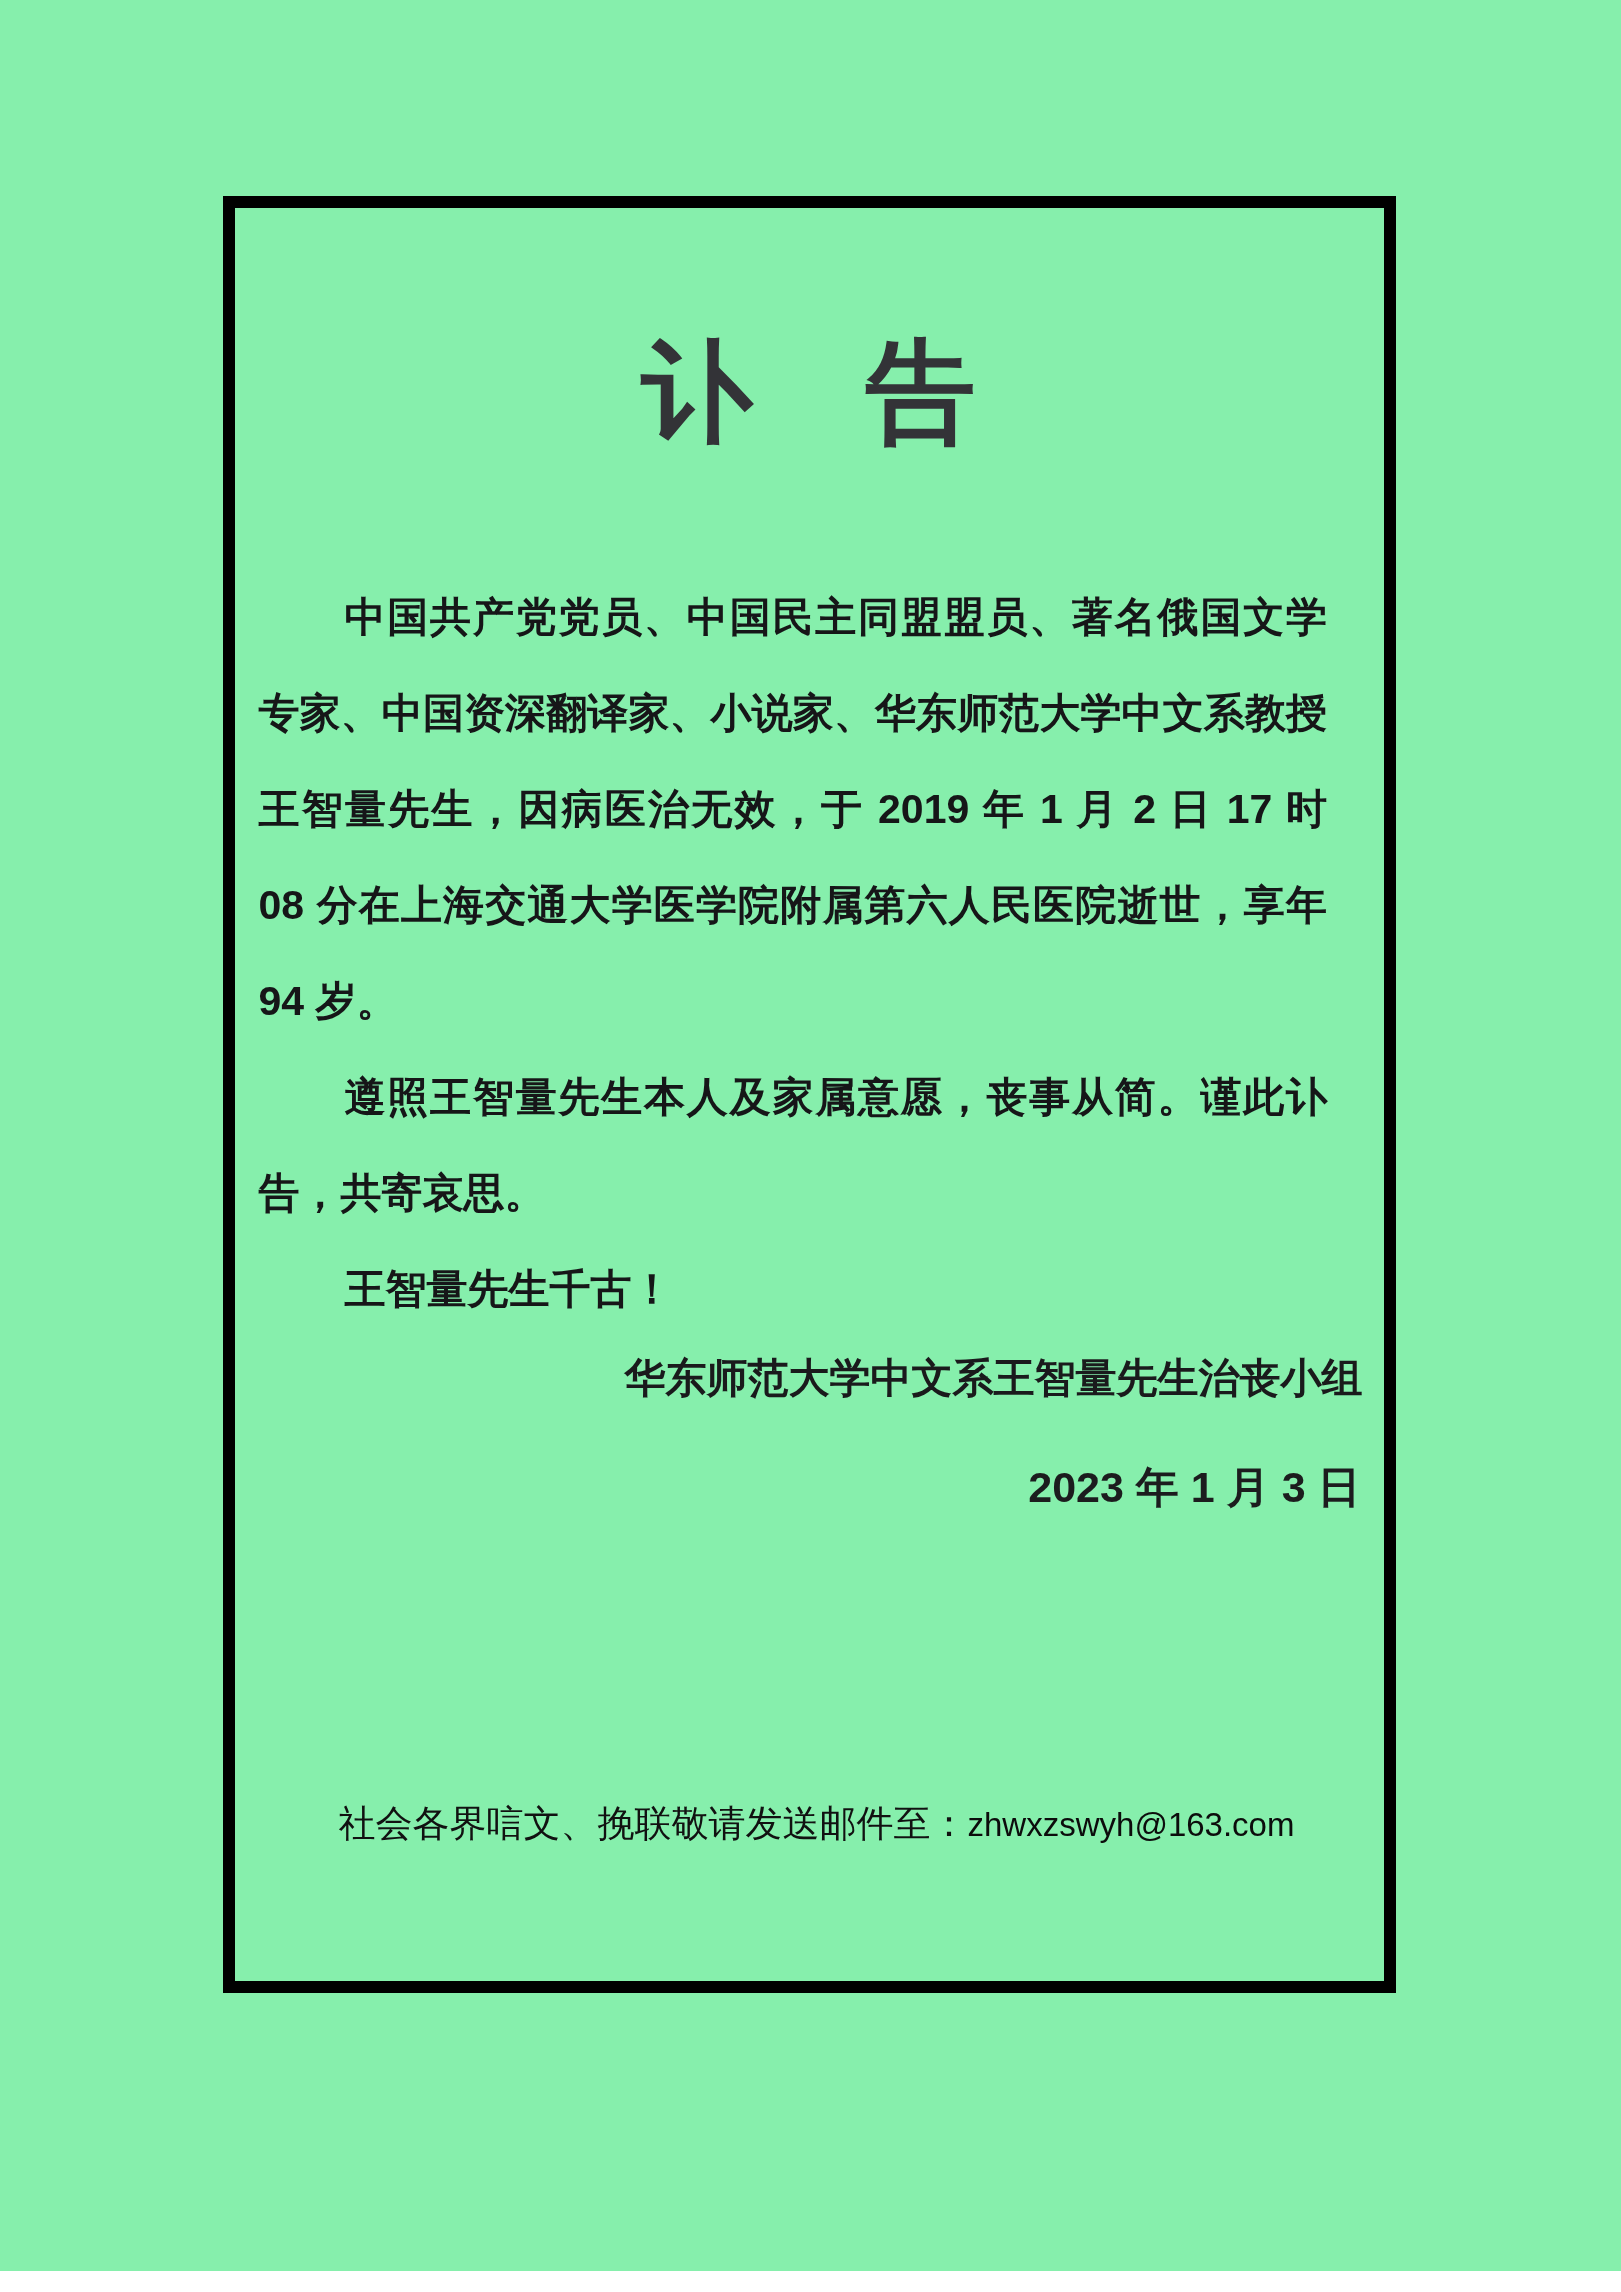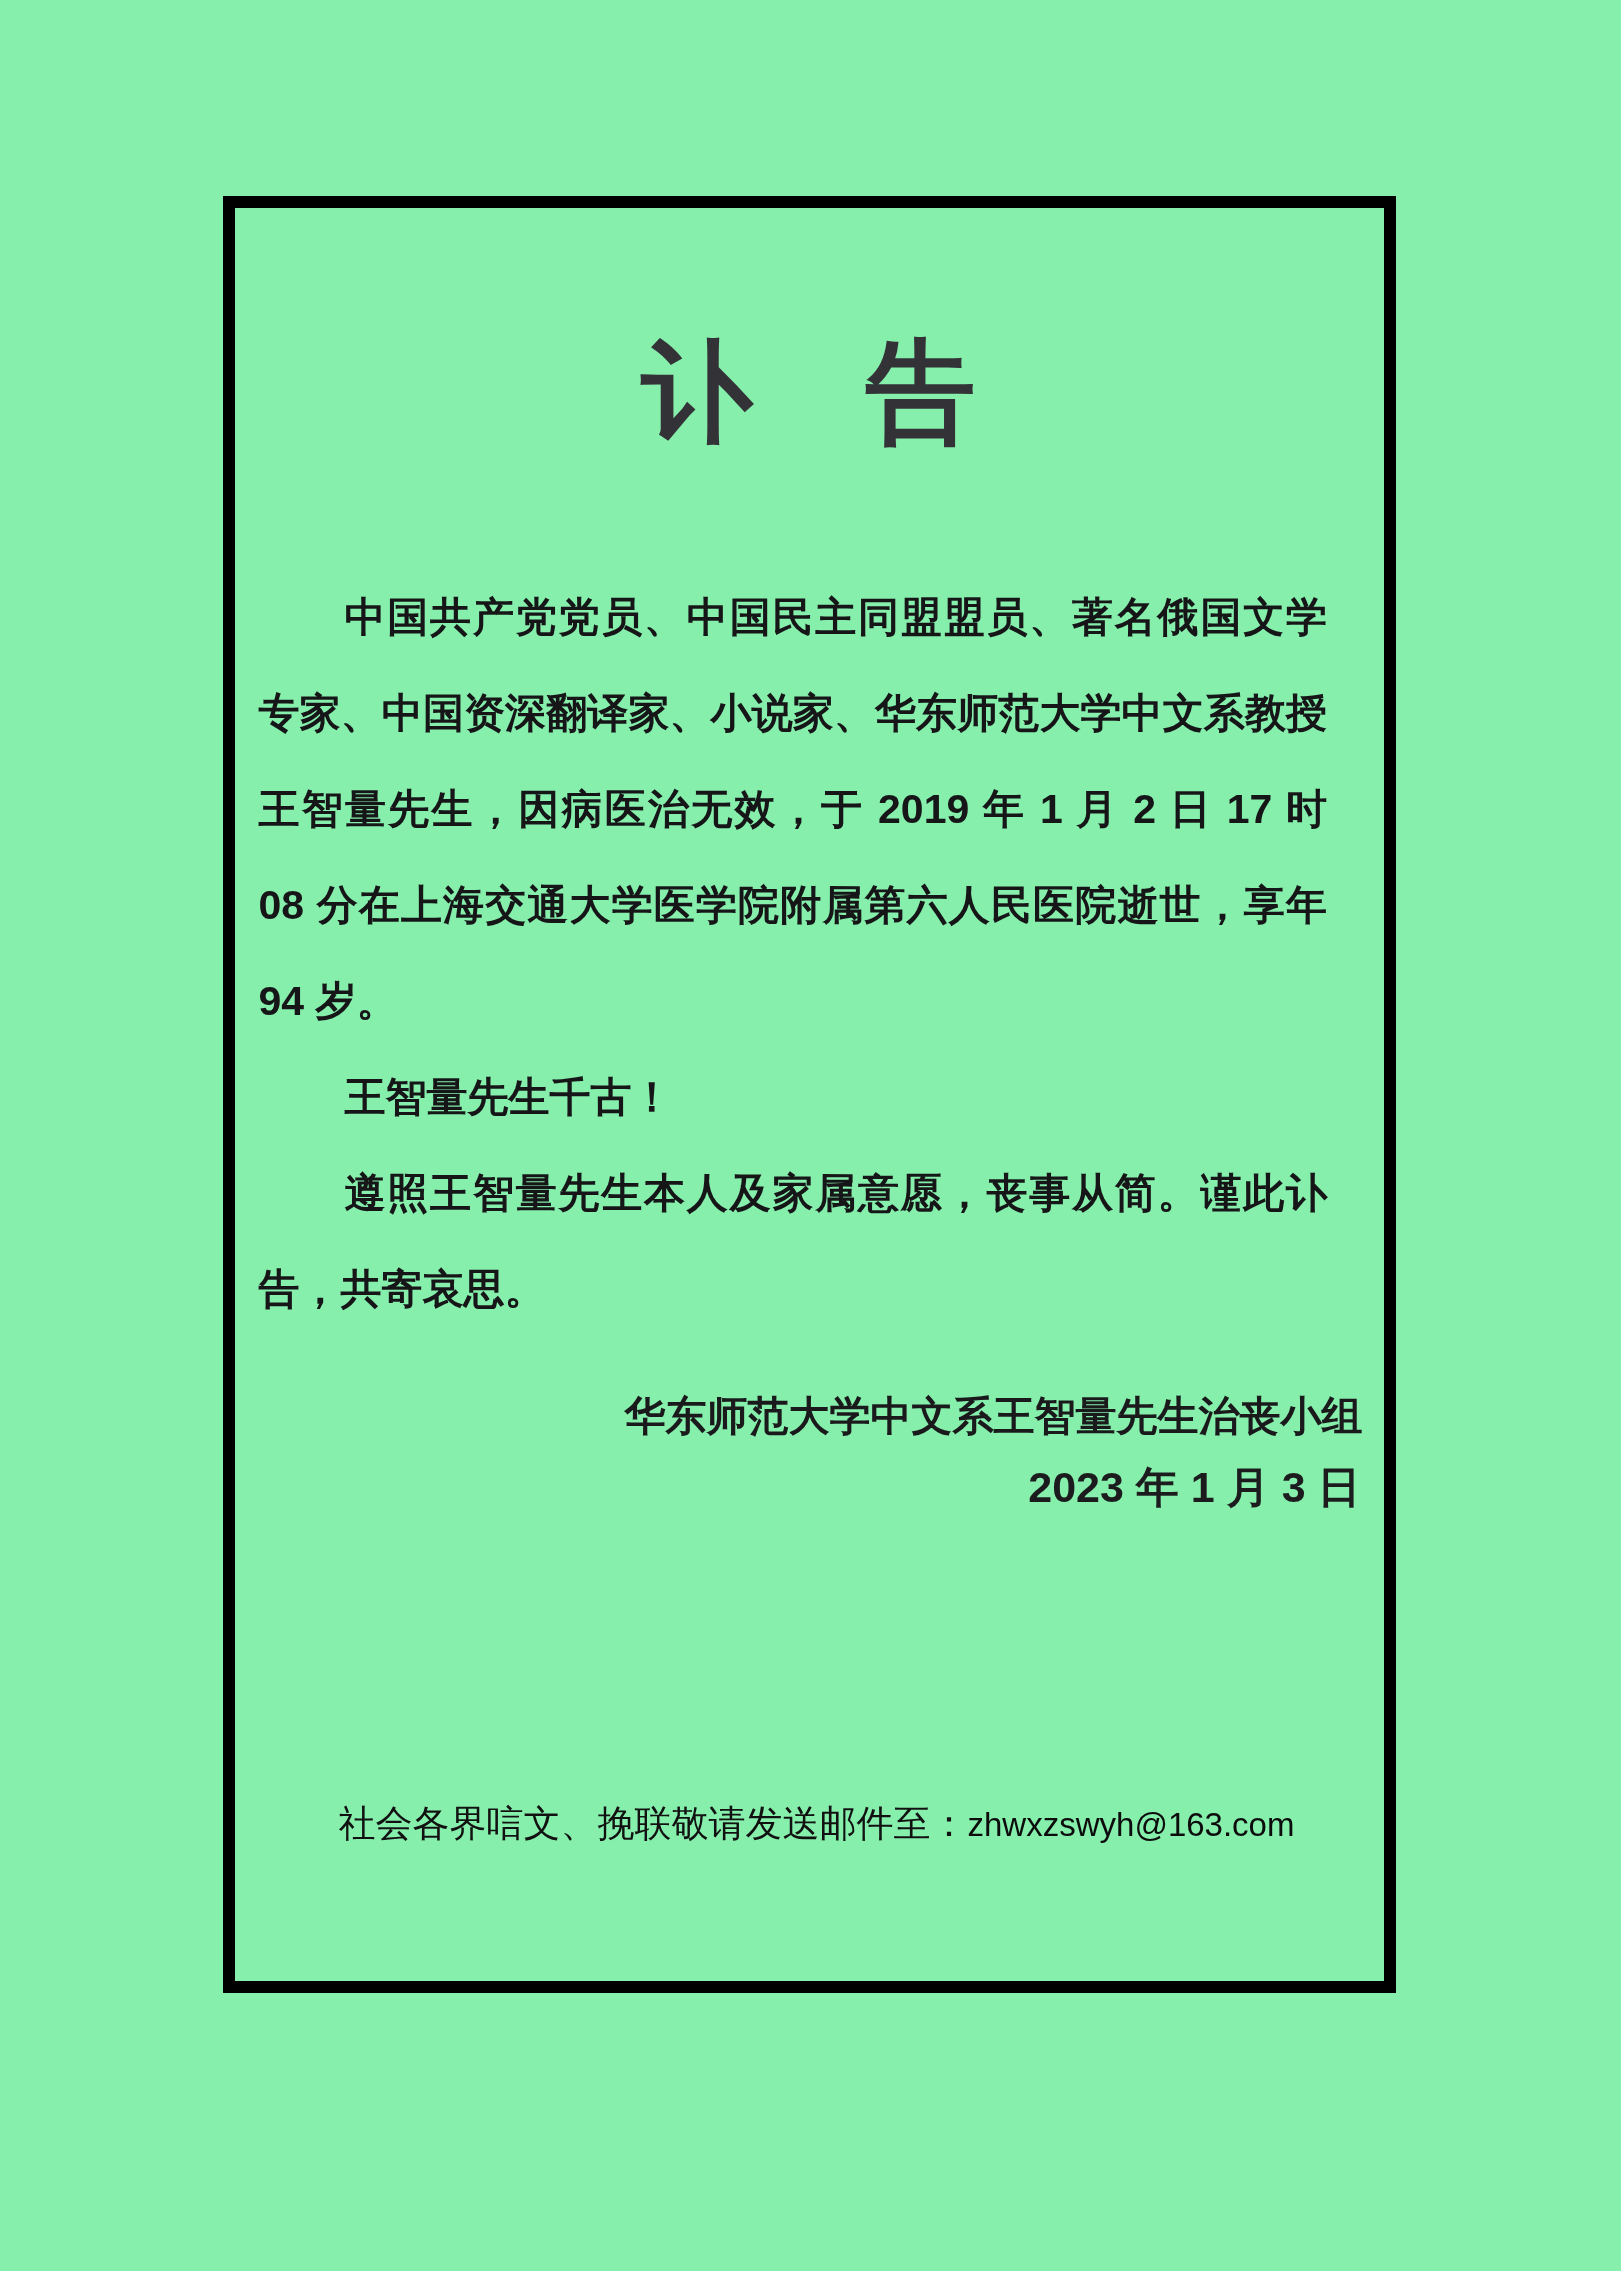--- a/index.html
+++ b/index.html
@@ -47,21 +47,21 @@
     font-weight: bold;
     color: #161618;
     text-align: justify;
   }
   .body-text p {
     margin: 0;
     text-indent: 86px;
   }
   .signature {
     position: absolute;
-    top: 1160px;
+    top: 1122px;
     left: 0;
     right: 21.6px;
     text-align: right;
     font-size: 41px;
     line-height: 96px;
     font-weight: bold;
     color: #1a1a1c;
     padding-left: 12px;
   }
   .date {
@@ -93,22 +93,22 @@
 </style>
 </head>
 <body>
 
 <div class="page">
   <div class="frame">
     <h1 class="title">讣　告</h1>
 
     <div class="body-text">
       <p>中国共产党党员、中国民主同盟盟员、著名俄国文学专家、中国资深翻译家、小说家、华东师范大学中文系教授王智量先生，因病医治无效，于 2019 年 1 月 2 日 17 时 08 分在上海交通大学医学院附属第六人民医院逝世，享年 94 岁。</p>
+      <p>遵照王智量先生本人及家属意愿，丧事从简。谨此讣告，共寄哀思。</p>
       <p>王智量先生千古！</p>
-      <p>遵照王智量先生本人及家属意愿，丧事从简。谨此讣告，共寄哀思。</p>
     </div>
 
     <div class="signature">华东师范大学中文系王智量先生治丧小组</div>
 
     <div class="date">2023 年 1 月 3 日</div>
 
     <div class="footer">
       <span>社会各界唁文、挽联敬请发送邮件至：</span><span class="email">zhwxzswyh@163.com</span>
     </div>
   </div>

